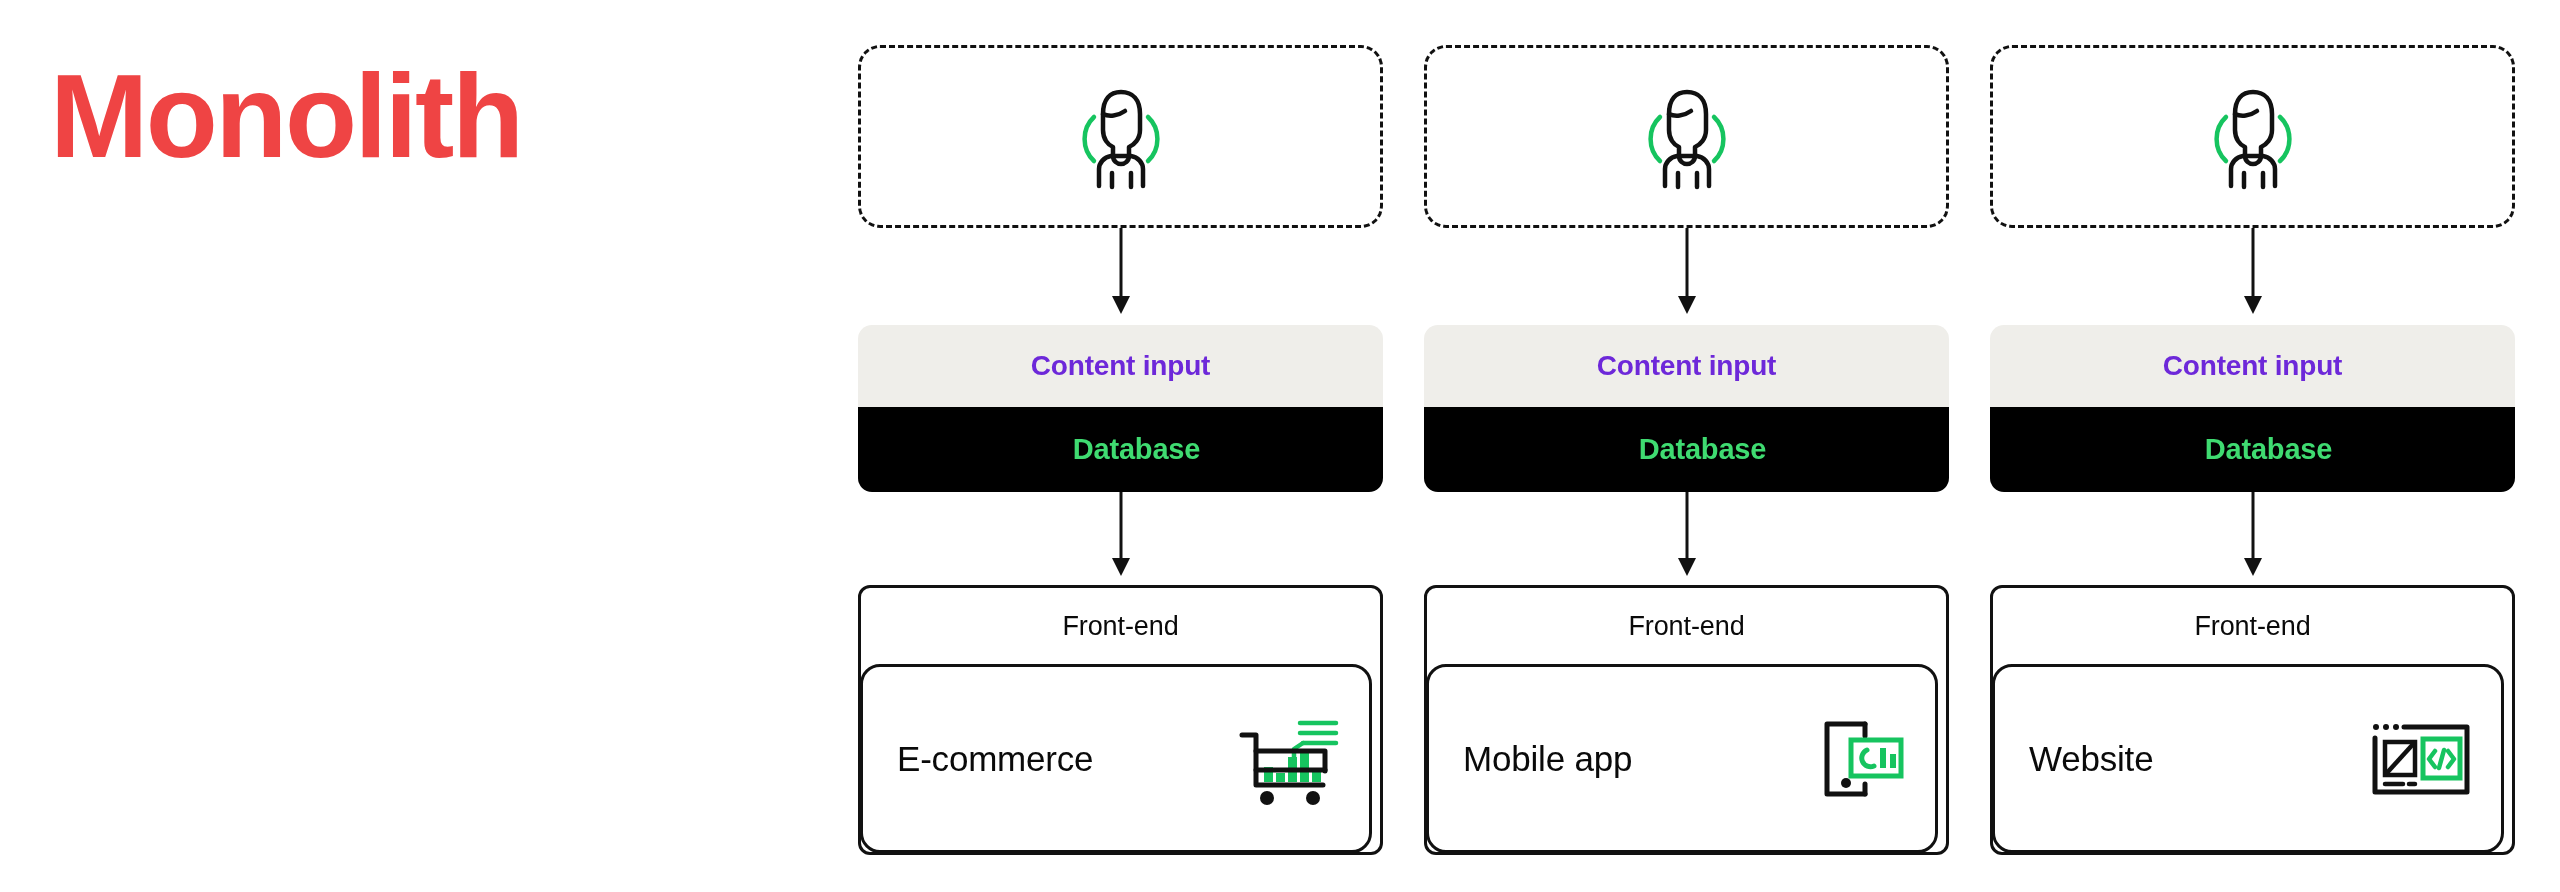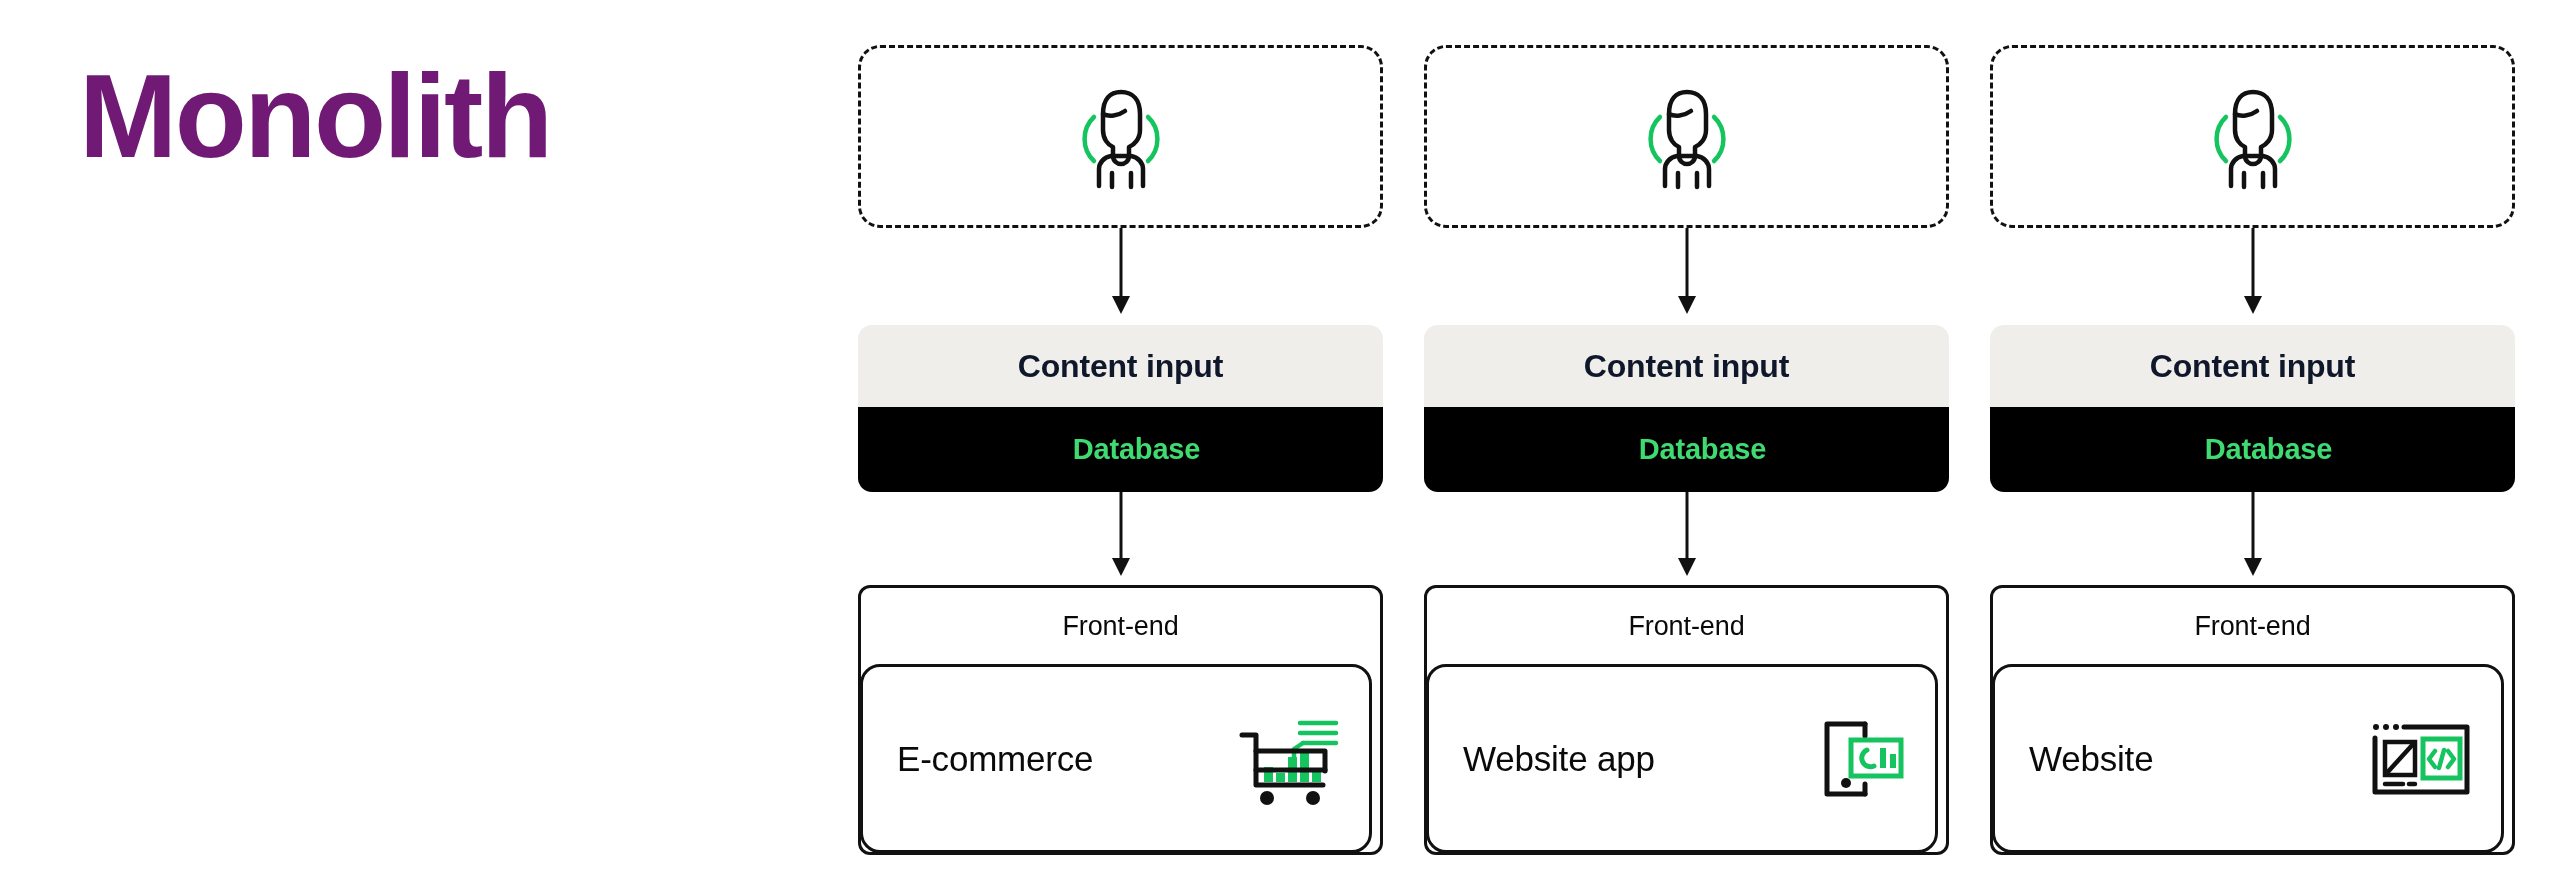--- a/index.html
+++ b/index.html
@@ -15,26 +15,26 @@
   .canvas {
     position: relative;
     width: 2560px;
     height: 892px;
     background: #ffffff;
   }
 
   
   .title {
     position: absolute;
-    left: 79px;
+    left: 50px;
     top: 52px;
     font-size: 118px;
     font-weight: 700;
     letter-spacing: -2.5px;
-    color: #701a75;
+    color: #ef4444;
     line-height: 1.1;
     white-space: nowrap;
   }
 
   
   .columns {
     position: absolute;
     left: 858px;
     top: 0;
     width: 1660px;
@@ -86,23 +86,23 @@
     height: 167px;
     border-radius: 14px;
     overflow: hidden;
   }
   .content-input {
     height: 82px;
     background: #EFEEEA;
     display: flex;
     align-items: center;
     justify-content: center;
-    font-size: 32px;
+    font-size: 28px;
     font-weight: 600;
-    color: #0f172a;
+    color: #6d28d9;
     letter-spacing: -0.2px;
   }
   .database {
     height: 85px;
     background: #000000;
     display: flex;
     align-items: center;
     justify-content: center;
     font-size: 29px;
     font-weight: 600;
@@ -257,21 +257,21 @@
       <div class="arrow arrow-2">
         <svg width="26" height="86" viewBox="0 0 26 86">
           <line x1="13" y1="0" x2="13" y2="70" stroke="#111" stroke-width="3"></line>
           <polygon points="13,84 4,66 22,66" fill="#111"></polygon>
         </svg>
       </div>
 
       <div class="frontend-card">
         <div class="frontend-label">Front-end</div>
         <div class="app-card">
-          <span class="app-name">Website app</span>
+          <span class="app-name">Mobile app</span>
           <svg class="app-icon mobile" viewBox="0 0 86 82">
             <path d="M46 6 L8 6 L8 76 L46 76" fill="none" stroke="#111" stroke-width="5" stroke-linecap="round" stroke-linejoin="round"></path>
             <path d="M46 6 L46 18" fill="none" stroke="#111" stroke-width="5" stroke-linecap="round"></path>
             <path d="M46 66 L46 76" fill="none" stroke="#111" stroke-width="5" stroke-linecap="round"></path>
             <circle cx="27" cy="65" r="5" fill="#111"></circle>
             <rect x="32" y="22" width="50" height="36" fill="none" stroke="#16c45f" stroke-width="5"></rect>
             <path d="M48 32 A8.5 8.5 0 1 0 55 48" fill="none" stroke="#16c45f" stroke-width="5" stroke-linecap="round"></path>
             <rect x="61" y="30" width="6" height="20" fill="#16c45f"></rect>
             <rect x="71" y="36" width="6" height="14" fill="#16c45f"></rect>
           </svg>

